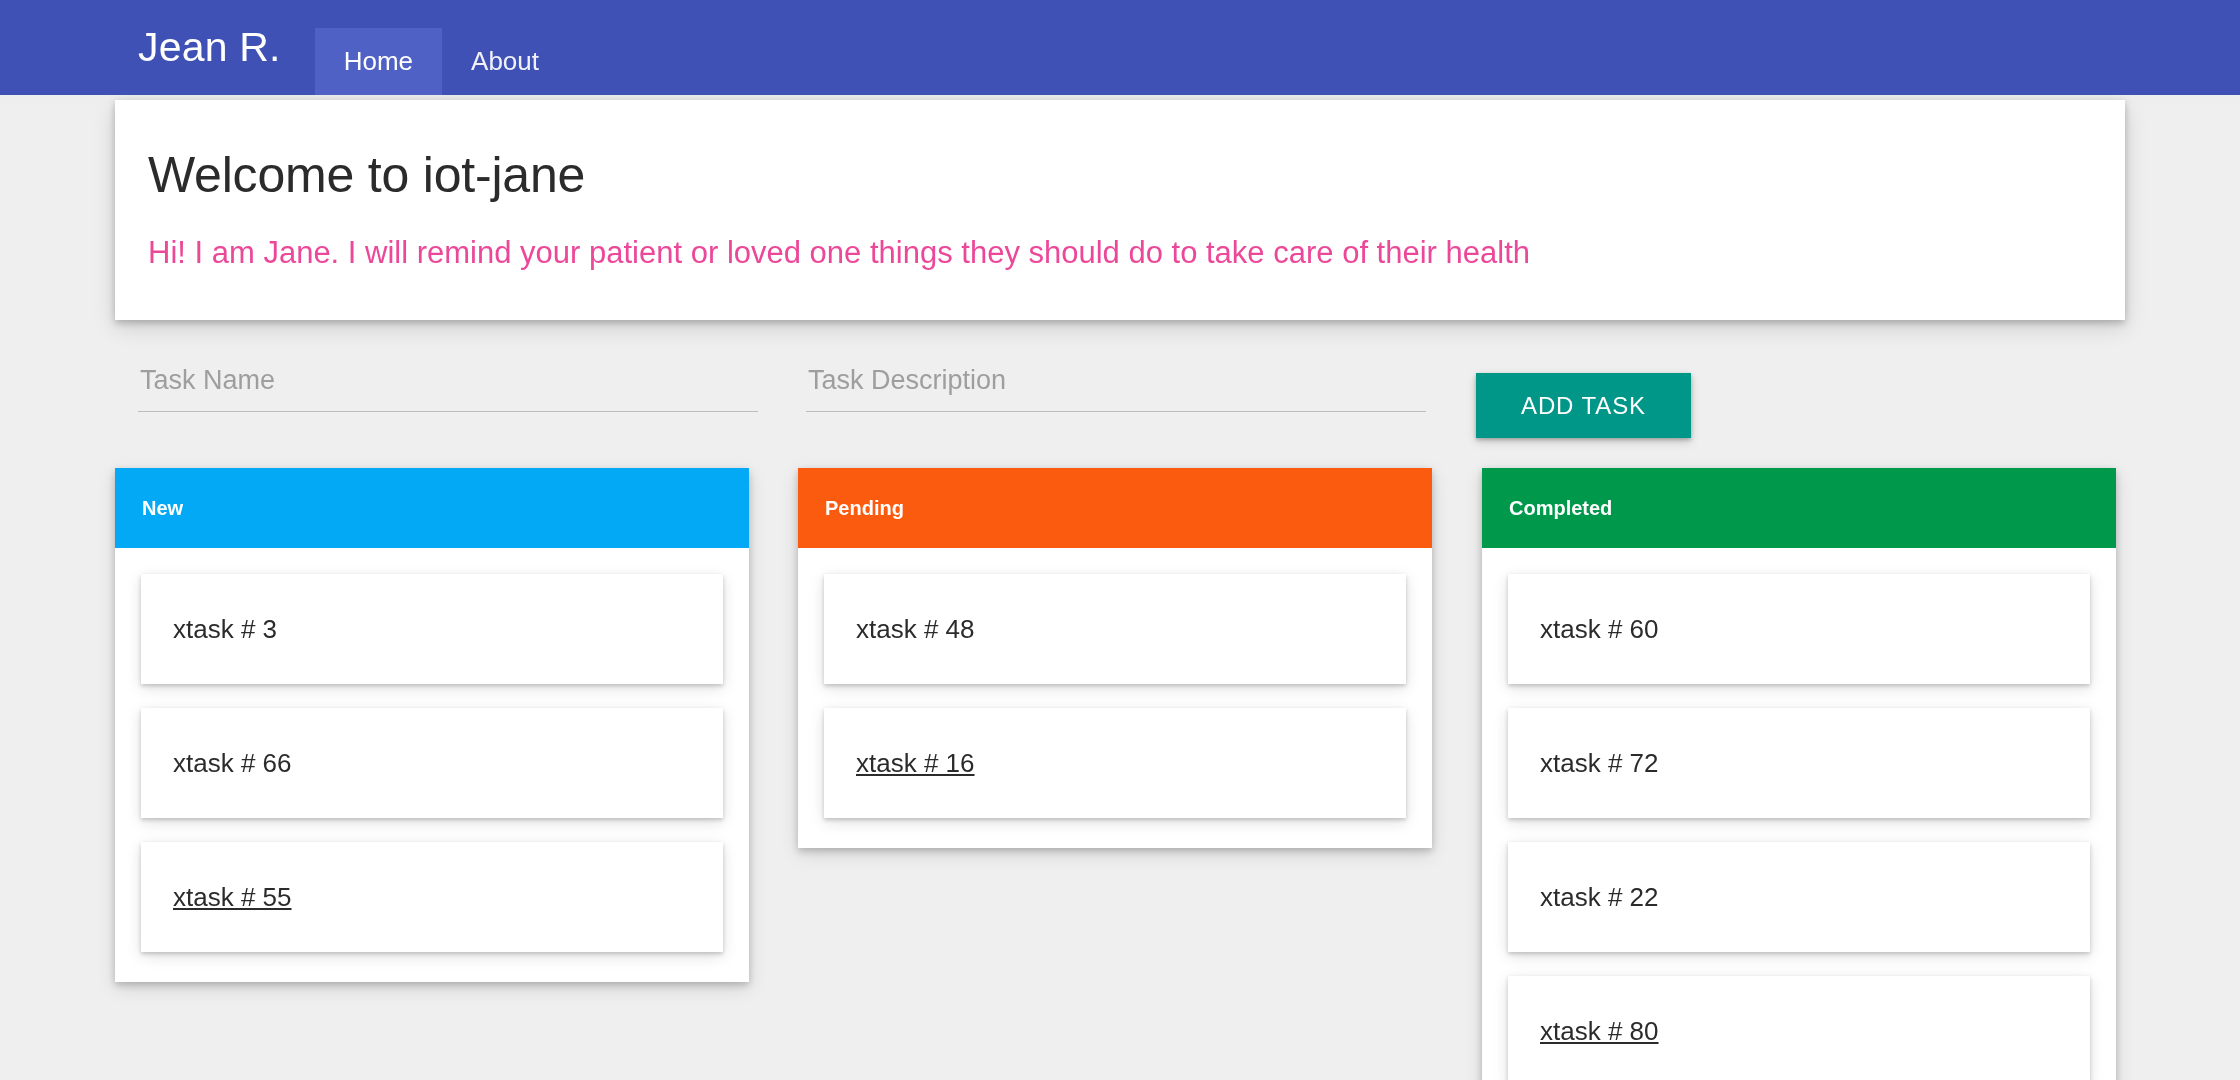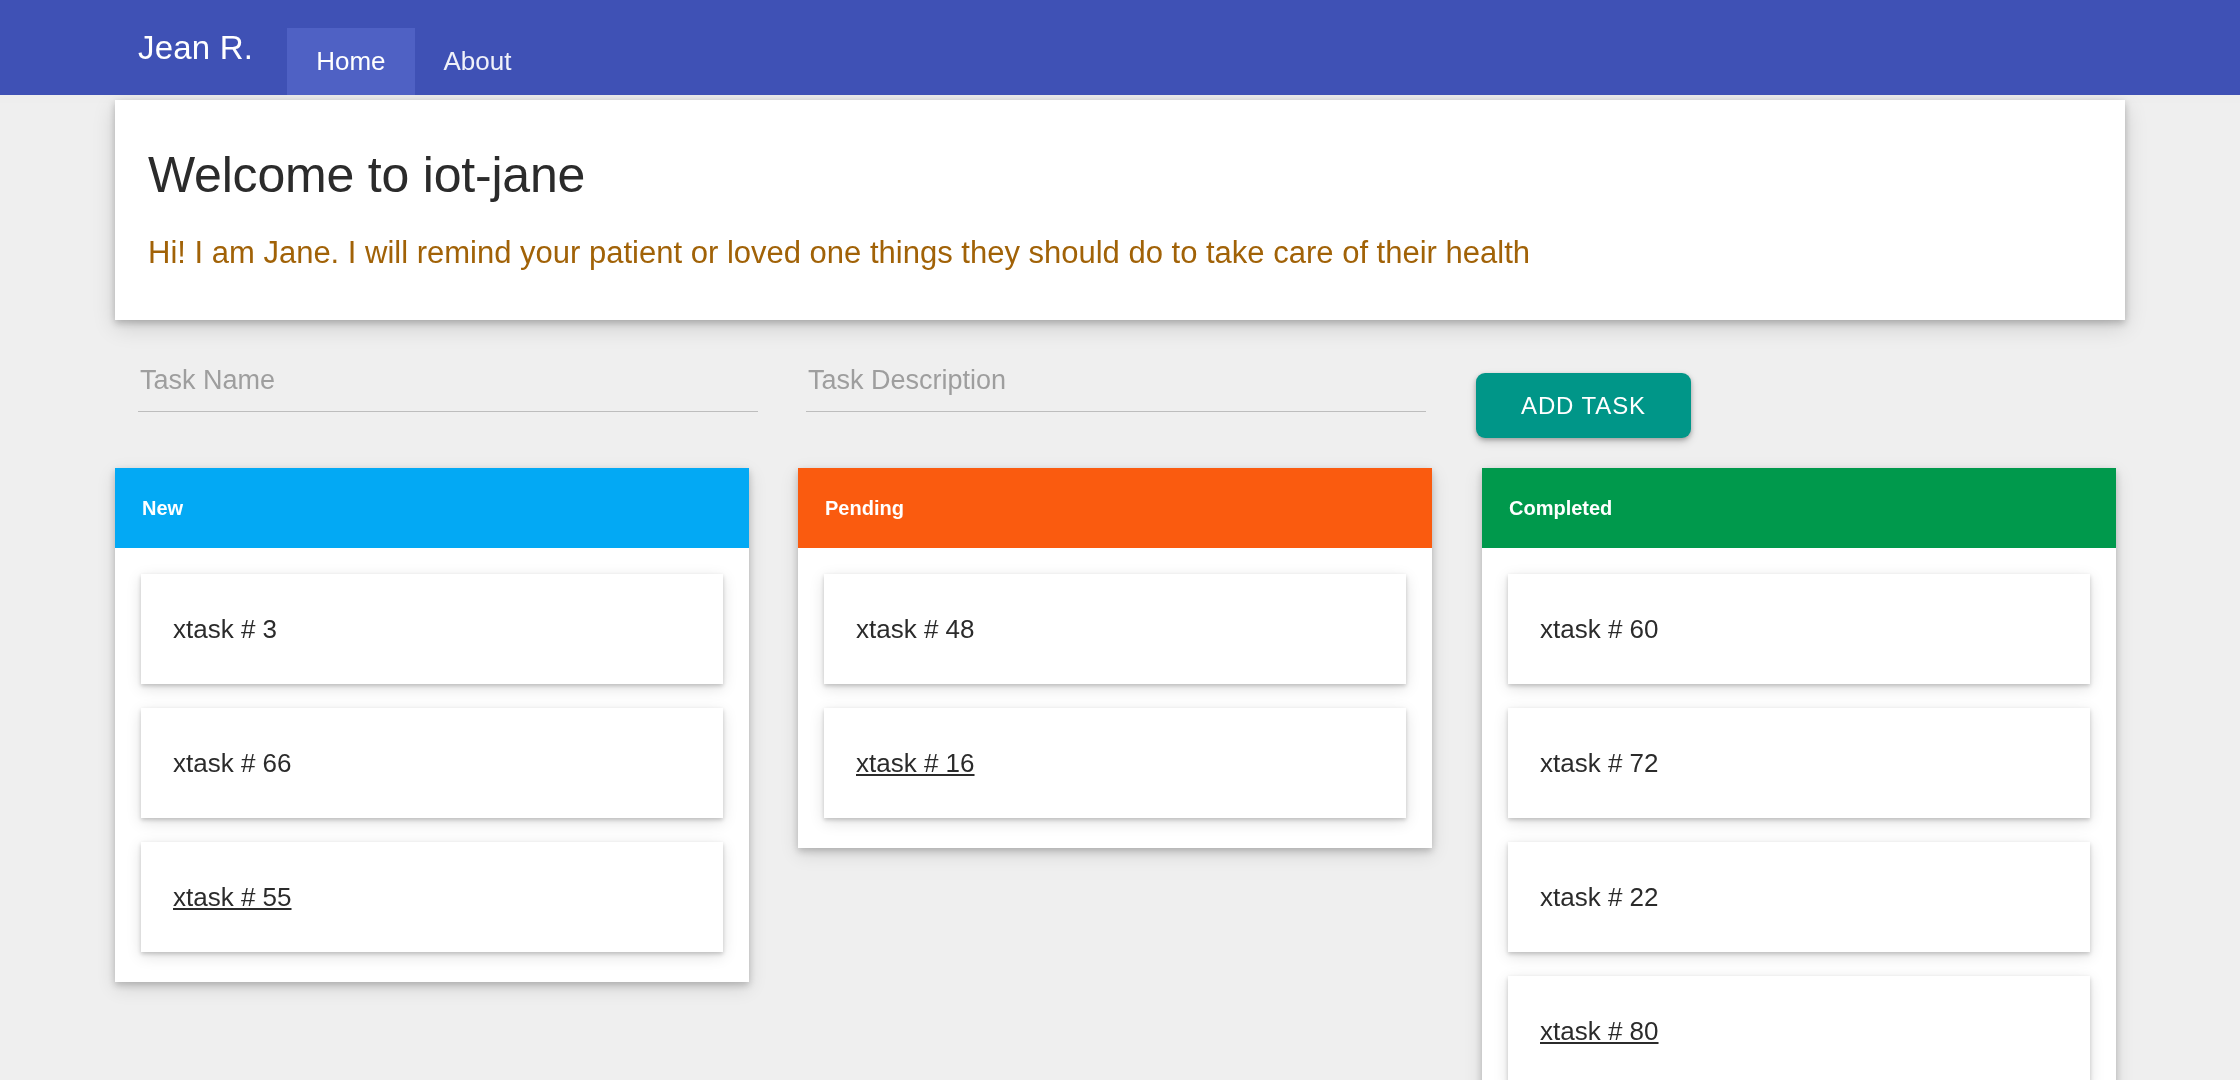--- a/index.html
+++ b/index.html
@@ -19,21 +19,21 @@
     background: #3f51b5;
     display: flex;
     align-items: stretch;
     z-index: 10;
   }
   .nav-brand {
     display: flex; align-items: center;
     padding: 0 34px 0 38px;
     margin-left: 100px;
     color: #ffffff;
-    font-size: 33px;
+    font-size: 41px;
     font-weight: 400;
     letter-spacing: .2px;
     white-space: nowrap;
     cursor: pointer;
   }
   .nav-item {
     display: flex; align-items: center;
     padding: 0 29px;
     color: rgba(255,255,255,.92);
     font-size: 26px;
@@ -70,21 +70,21 @@
     font-size: 50px;
     font-weight: 400;
     color: #2b2b2b;
     line-height: 1;
     margin: 0;
     letter-spacing: -0.2px;
   }
   .welcome-sub {
     font-size: 31px;
     font-weight: 400;
-    color: #a16207;
+    color: #ec4899;
     margin: 34px 0 0 0;
     line-height: 1.2;
   }
 
   
   .form-row {
     position: absolute;
     left: 0; top: 255px;
     width: 2240px; height: 110px;
   }
@@ -109,21 +109,21 @@
   #field-task-name { left: 138px; width: 620px; }
   #field-task-desc { left: 806px; width: 620px; }
 
   .add-task-button {
     position: absolute;
     left: 1476px; top: 15px;
     width: 215px; height: 65px;
     background: #009688;
     color: #ffffff;
     border: none;
-    border-radius: 9px;
+    border-radius: 0;
     font-family: "Liberation Sans", sans-serif;
     font-size: 24px;
     font-weight: 500;
     letter-spacing: .9px;
     cursor: pointer;
     box-shadow: 0 2px 4px rgba(0,0,0,.25), 0 4px 10px rgba(0,0,0,.14);
   }
 
   
   .board {

